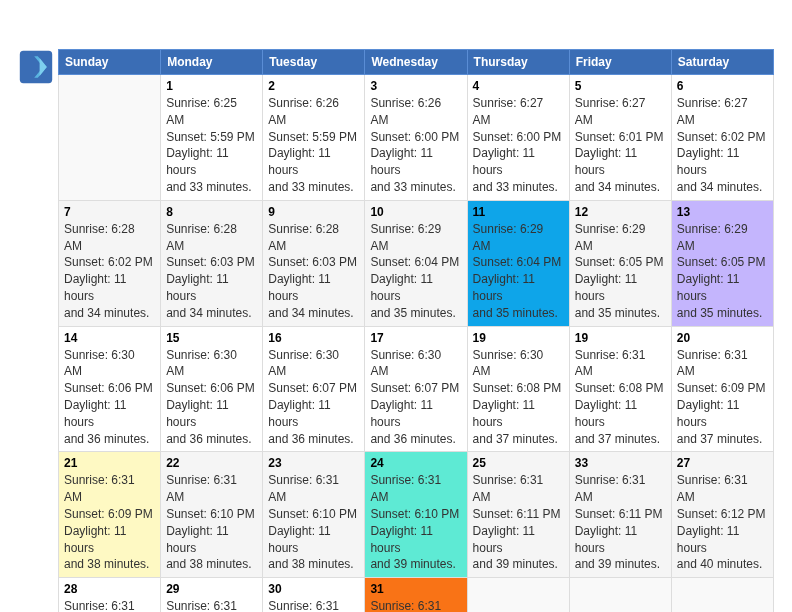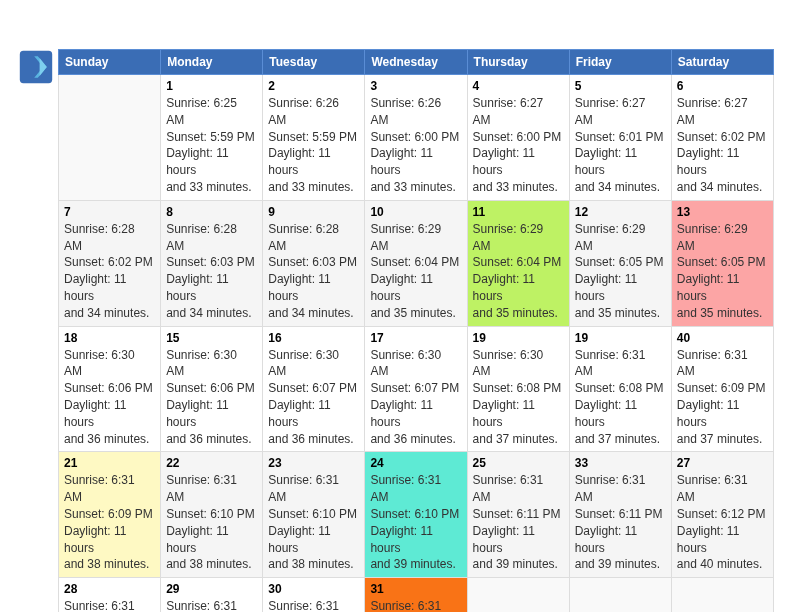--- a/index.html
+++ b/index.html
@@ -200,45 +200,45 @@
 Daylight: 11 hours
 and 34 minutes.</div>
           </td>
           <td style="background: rgb(245, 245, 245);">
             <span class="day-num">10</span>
             <div class="day-info" style="white-space: pre-line;">Sunrise: 6:29 AM
 Sunset: 6:04 PM
 Daylight: 11 hours
 and 35 minutes.</div>
           </td>
-          <td style="background: #bef264;">
+          <td style="background: #0ea5e9;">
             <span class="day-num">11</span>
             <div class="day-info" style="white-space: pre-line;">Sunrise: 6:29 AM
 Sunset: 6:04 PM
 Daylight: 11 hours
 and 35 minutes.</div>
           </td>
           <td style="background: rgb(245, 245, 245);">
             <span class="day-num">12</span>
             <div class="day-info" style="white-space: pre-line;">Sunrise: 6:29 AM
 Sunset: 6:05 PM
 Daylight: 11 hours
 and 35 minutes.</div>
           </td>
-          <td style="background: #fca5a5;">
+          <td style="background: #c4b5fd;">
             <span class="day-num">13</span>
             <div class="day-info" style="white-space: pre-line;">Sunrise: 6:29 AM
 Sunset: 6:05 PM
 Daylight: 11 hours
 and 35 minutes.</div>
           </td>
         </tr>
         <tr>
           <td style="background: rgb(255, 255, 255);">
-            <span class="day-num">18</span>
+            <span class="day-num">14</span>
             <div class="day-info" style="white-space: pre-line;">Sunrise: 6:30 AM
 Sunset: 6:06 PM
 Daylight: 11 hours
 and 36 minutes.</div>
           </td>
           <td style="background: rgb(255, 255, 255);">
             <span class="day-num">15</span>
             <div class="day-info" style="white-space: pre-line;">Sunrise: 6:30 AM
 Sunset: 6:06 PM
 Daylight: 11 hours
@@ -266,21 +266,21 @@
 and 37 minutes.</div>
           </td>
           <td style="background: rgb(255, 255, 255);">
             <span class="day-num">19</span>
             <div class="day-info" style="white-space: pre-line;">Sunrise: 6:31 AM
 Sunset: 6:08 PM
 Daylight: 11 hours
 and 37 minutes.</div>
           </td>
           <td style="background: rgb(255, 255, 255);">
-            <span class="day-num">40</span>
+            <span class="day-num">20</span>
             <div class="day-info" style="white-space: pre-line;">Sunrise: 6:31 AM
 Sunset: 6:09 PM
 Daylight: 11 hours
 and 37 minutes.</div>
           </td>
         </tr>
         <tr>
           <td style="background: #fef9c3;">
             <span class="day-num">21</span>
             <div class="day-info" style="white-space: pre-line;">Sunrise: 6:31 AM

